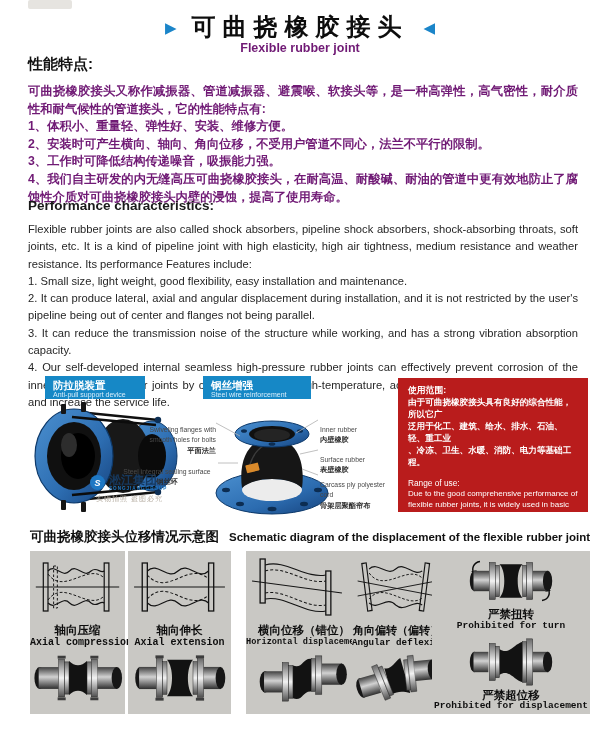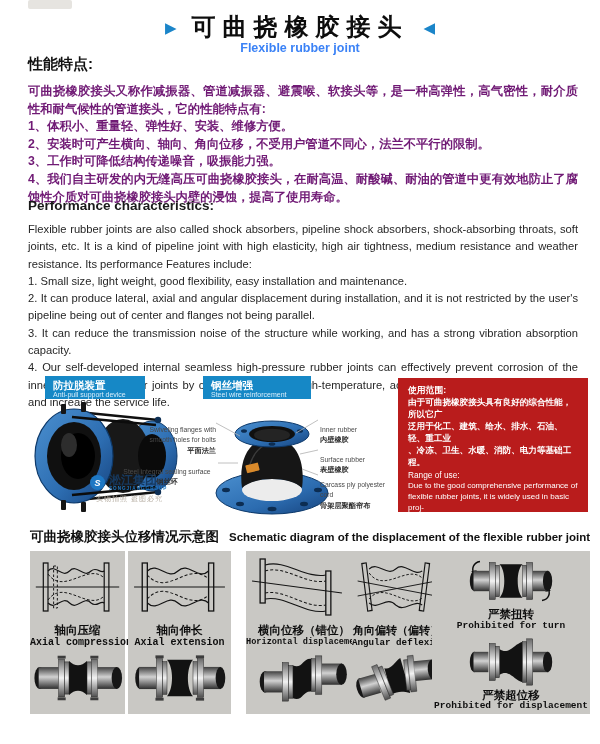--- a/index.html
+++ b/index.html
@@ -5,21 +5,21 @@
   *{margin:0;padding:0;box-sizing:border-box}
   html,body{background:#fff}
   .page{position:relative;width:600px;height:744px;background:#fff;overflow:hidden;
         font-family:"Liberation Sans","DejaVu Sans",sans-serif;color:#1f1f1f}
   .corner-mark{position:absolute;left:28px;top:0;width:44px;height:9px;background:#e6e4e0;border-radius:2px}
 
   
   .title-row{position:absolute;top:11px;left:0;width:100%;display:flex;align-items:center;justify-content:center;gap:15px}
   .arrow{color:#1b85c9;font-size:15px;line-height:1}
   .title-cn{font-size:24px;font-weight:700;letter-spacing:7px;color:#0d0d0d}
-  .title-en{position:absolute;top:41px;width:100%;text-align:center;font-size:12.5px;font-weight:700;color:#3b82f6}
+  .title-en{position:absolute;top:41px;width:100%;text-align:center;font-size:12.5px;font-weight:700;color:#701a75}
 
   
   .sec-cn{position:absolute;top:55px;left:28px;right:22px}
   .h-cn{font-size:15px;font-weight:700;margin-bottom:9px;color:#111}
   .p-cn{font-size:12.3px;font-weight:600;line-height:17.6px;text-align:justify;color:#701a75}
 
   
   .sec-en{position:absolute;top:198px;left:28px;right:22px}
   .h-en{font-size:13.5px;font-weight:700;margin-bottom:8px;color:#1a1a1a}
   .p-en{font-size:11.2px;line-height:17.3px;color:#262626;text-align:justify}
@@ -43,21 +43,21 @@
   .ann .cnl{font-size:7.2px;font-weight:700;color:#2e2e2e}
   .annA{left:128px;top:45px;width:88px;text-align:right}
   .annB{left:116px;top:87px;width:102px;text-align:center}
   .annR{left:320px;width:80px;text-align:left}
   .r1{top:45px}.r2{top:75px}.r3{top:100px}
   .ptr{position:absolute;left:0;top:0;pointer-events:none}
 
   .rangebox{position:absolute;left:398px;top:8px;width:190px;height:134px;background:#b91c1c;color:#fff;
             padding:7px 10px;overflow:hidden}
   .rb-h{font-size:8.8px;font-weight:700;line-height:11px}
-  .rb-cn{font-size:8.6px;font-weight:600;line-height:12px;white-space:pre-line;margin-bottom:2px}
+  .rb-cn{font-size:8.6px;font-weight:600;line-height:12px;white-space:pre-line;margin-bottom:10px}
   .rb-he{font-size:8.3px;line-height:10px;margin-bottom:1px}
   .rb-en{font-size:8px;line-height:10.8px;white-space:pre-line}
 
   
   .schem-head{position:absolute;top:528px;left:30px;display:flex;align-items:baseline;gap:10px}
   .sh-cn{font-size:13.5px;font-weight:700;color:#111}
   .sh-en{font-size:11.5px;font-weight:700;color:#111}
   .panels{position:absolute;top:551px;left:0;width:600px;height:163px}
   .panel{position:absolute;top:0;height:163px;background:#c9c8c4}
   .pp1{left:30px;width:95px}.pp2{left:128px;width:103px}.pp3{left:246px;width:116px}

